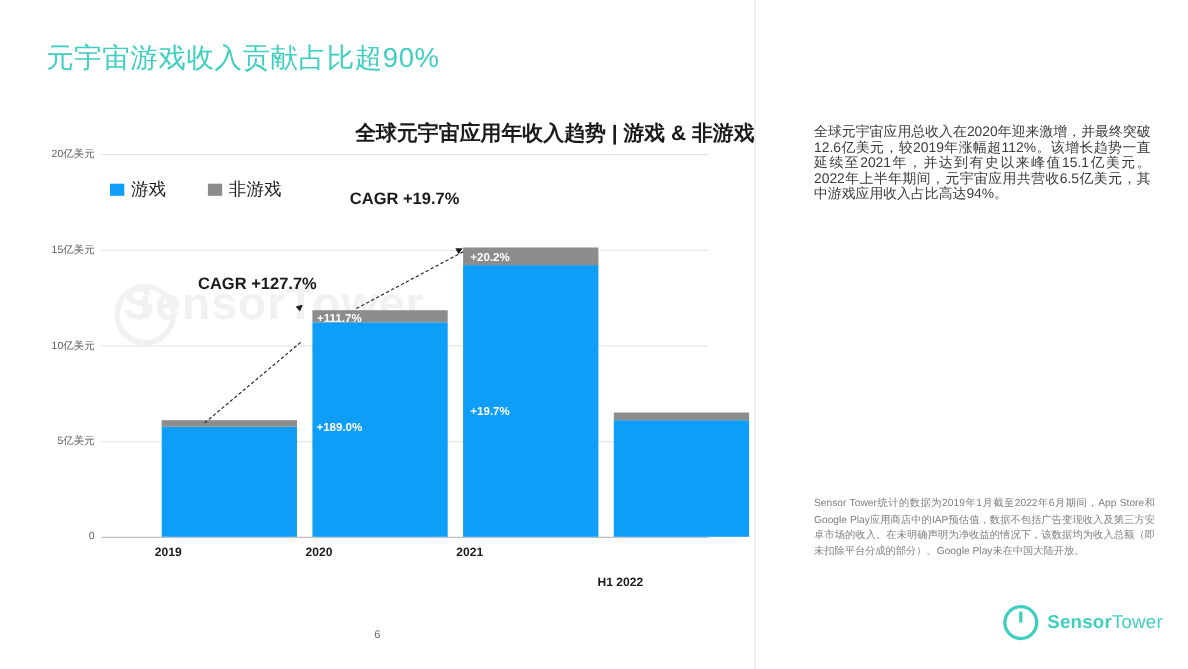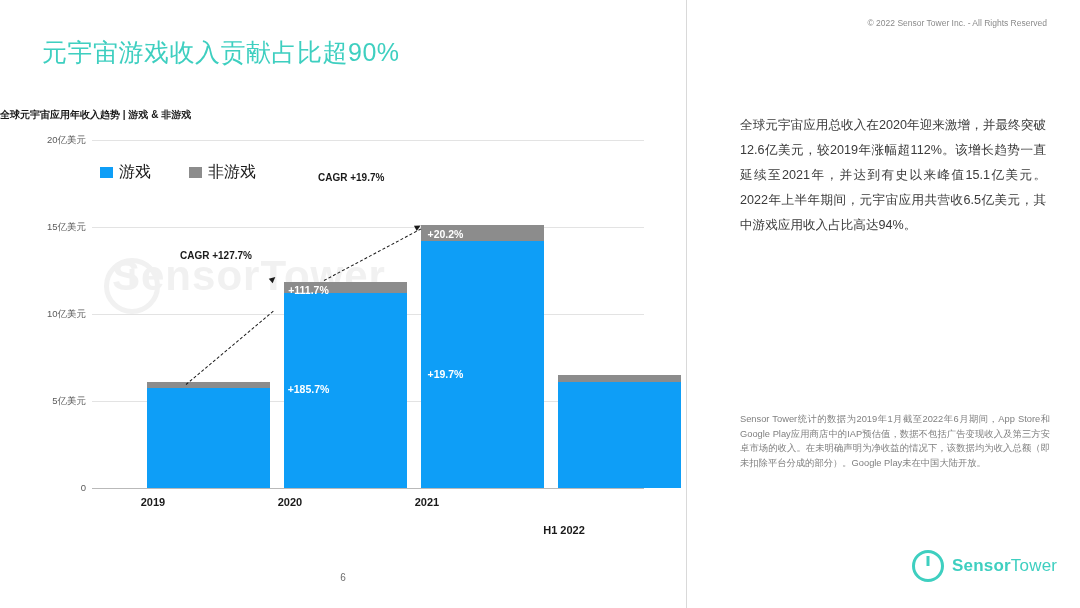--- a/index.html
+++ b/index.html
@@ -12,22 +12,22 @@
   }
   .page{position:relative;width:1080px;height:608px;}
 
   
   .left{position:absolute;left:0;top:0;width:686px;height:608px;background:#fff;}
   .title{
     position:absolute;left:42px;top:36px;
     font-size:25px;font-weight:normal;color:#3ecfc0;letter-spacing:0.5px;
   }
   .chart-title{
-    position:absolute;left:0;top:108px;width:686px;text-align:left;
-    font-size:10px;font-weight:bold;color:#1a1a1a;
+    position:absolute;left:0;top:108px;width:686px;text-align:right;
+    font-size:19px;font-weight:bold;color:#1a1a1a;
   }
 
   
   .watermark{
     position:absolute;left:112px;top:252px;
     font-size:42px;color:#f1f1f1;font-weight:600;letter-spacing:1px;
     user-select:none;
   }
   .wm-ring{
     position:absolute;left:104px;top:258px;width:46px;height:46px;
@@ -65,21 +65,21 @@
   .legend{position:absolute;left:100px;top:162px;display:flex;align-items:center;gap:8px;}
   .lg-item{display:flex;align-items:center;gap:6px;}
   .sw{width:13px;height:11px;display:inline-block;}
   .sw.blue{background:#0e9ef7;}
   .sw.grey{background:#8c8c8c;}
   .lg-txt{font-size:16px;color:#1a1a1a;font-weight:normal;}
   .lg-gap{width:22px;}
 
   
   .cagr{
-    position:absolute;font-size:10px;font-weight:bold;color:#1a1a1a;
+    position:absolute;font-size:15px;font-weight:bold;color:#1a1a1a;
   }
   .dashline{position:absolute;border-top:1.4px dashed #1a1a1a;transform-origin:left center;}
   .arrowhead{
     position:absolute;width:0;height:0;
     border-left:6px solid #1a1a1a;
     border-top:3.5px solid transparent;
     border-bottom:3.5px solid transparent;
   }
 
   .pagenum{
@@ -90,28 +90,28 @@
   
   .divider{position:absolute;left:686px;top:0;width:1px;height:608px;background:#d9d9d9;}
   .right{position:absolute;left:687px;top:0;width:393px;height:608px;background:#fff;}
 
   .copyright{
     position:absolute;left:0;top:18px;width:360px;text-align:right;
     font-size:8.5px;color:#8a8a8a;
   }
   .summary{
     position:absolute;left:53px;top:113px;width:306px;
-    font-size:12.6px;line-height:25px;color:#3a3a3a;text-align:justify;
+    font-size:12.6px;line-height:14px;color:#3a3a3a;text-align:justify;
   }
   .note-title{
     position:absolute;left:53px;top:418px;width:310px;
     font-size:9.5px;color:#6e6e6e;font-weight:bold;
   }
   .note-body{
-    position:absolute;left:53px;top:412px;width:310px;
+    position:absolute;left:53px;top:450px;width:310px;
     font-size:9.3px;line-height:14.6px;color:#808080;text-align:justify;
   }
 
   .brand{position:absolute;left:225px;top:550px;display:flex;align-items:center;gap:8px;}
   .brand-mark{position:relative;width:26px;height:26px;border:3px solid #3ecfc0;border-radius:50%;}
   .brand-mark::after{
     content:"";position:absolute;left:50%;top:3px;width:3px;height:10px;
     background:#3ecfc0;transform:translateX(-50%);
   }
   .brand-text{font-size:17px;color:#3ecfc0;font-weight:600;letter-spacing:0.2px;}
@@ -162,21 +162,21 @@
 
       <div class="bar" style="left:18px;width:86px;height:106px;">
         <div class="seg-game" style="height:100px;"></div>
         <div class="seg-nongame" style="bottom:100px;height:6px;"></div>
       </div>
 
       <div class="bar" style="left:155px;width:86px;height:206px;">
         <div class="seg-game" style="height:195px;"></div>
         <div class="seg-nongame" style="bottom:195px;height:11px;"></div>
         <div class="bar-label" style="bottom:192px;">+111.7%</div>
-        <div class="bar-label" style="bottom:93px;">+185.7%</div>
+        <div class="bar-label" style="bottom:93px;">+189.0%</div>
       </div>
 
       <div class="bar" style="left:292px;width:86px;height:263px;">
         <div class="seg-game" style="height:247px;"></div>
         <div class="seg-nongame" style="bottom:247px;height:16px;"></div>
         <div class="bar-label" style="bottom:248px;">+20.2%</div>
         <div class="bar-label" style="bottom:108px;">+19.7%</div>
       </div>
 
       <div class="bar" style="left:429px;width:86px;height:113px;">
@@ -198,21 +198,20 @@
       <div class="cagr" style="left:226px;top:32px;">CAGR +19.7%</div>
 
     </div>
 
     <div class="pagenum">6</div>
   </div>
 
   <div class="divider"></div>
 
   <div class="right">
-    <div class="copyright">© 2022 Sensor Tower Inc. - All Rights Reserved</div>
     <div class="summary">全球元宇宙应用总收入在2020年迎来激增，并最终突破12.6亿美元，较2019年涨幅超112%。该增长趋势一直延续至2021年，并达到有史以来峰值15.1亿美元。2022年上半年期间，元宇宙应用共营收6.5亿美元，其中游戏应用收入占比高达94%。</div>
     <div class="note-body">Sensor Tower统计的数据为2019年1月截至2022年6月期间，App Store和Google Play应用商店中的IAP预估值，数据不包括广告变现收入及第三方安卓市场的收入。在未明确声明为净收益的情况下，该数据均为收入总额（即未扣除平台分成的部分）。Google Play未在中国大陆开放。</div>
 
     <div class="brand">
       <div class="brand-mark"></div>
       <div class="brand-text"><span>Sensor</span><span class="b2">Tower</span></div>
     </div>
   </div>
 
 </div>

